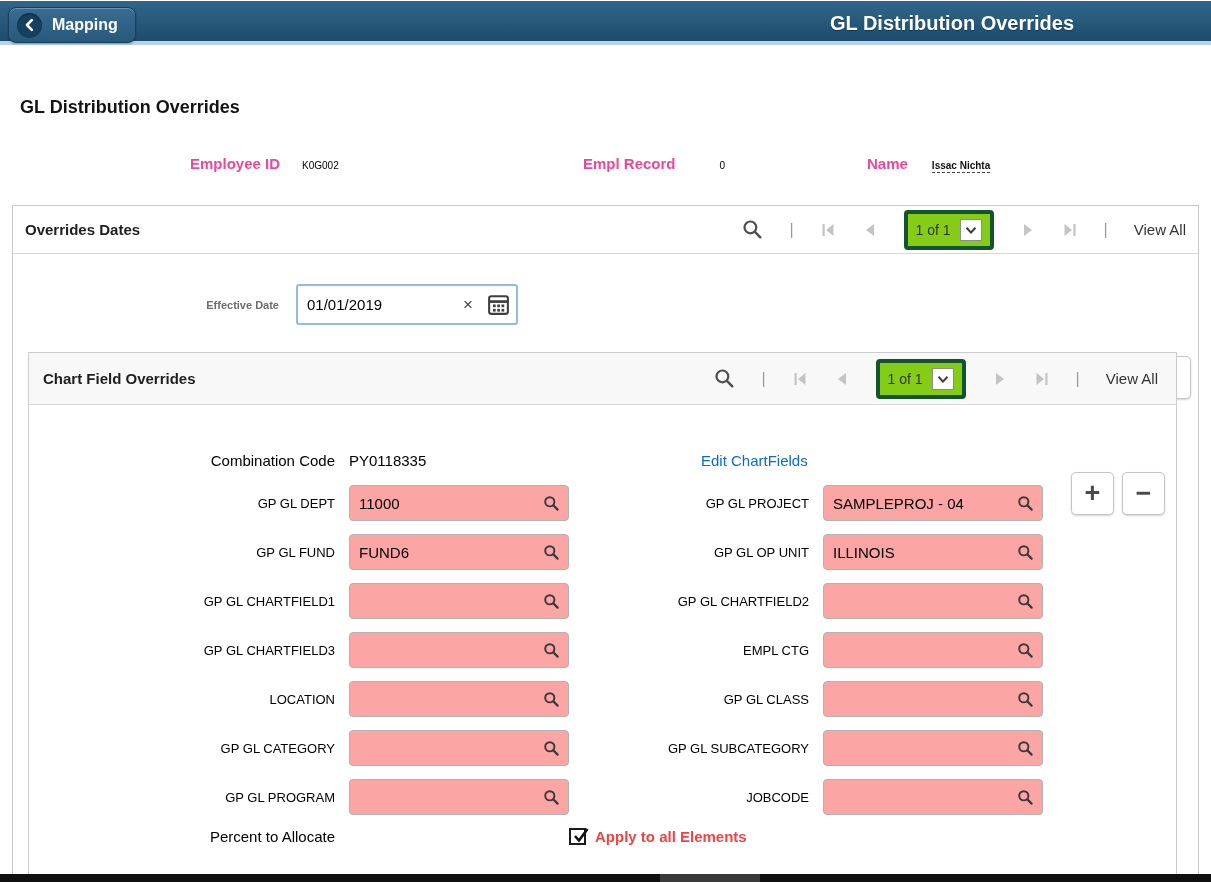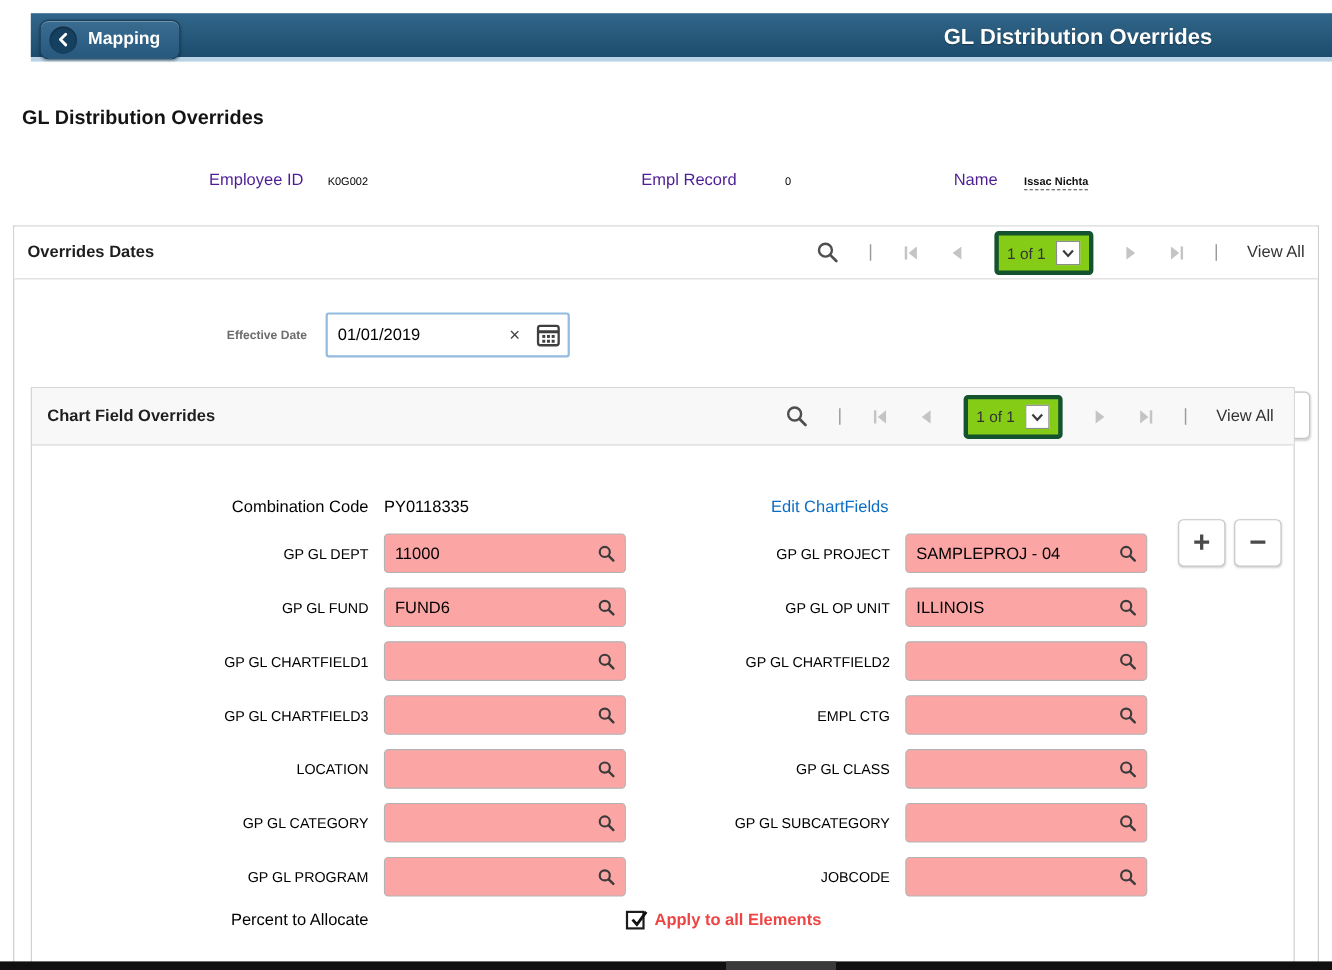--- a/index.html
+++ b/index.html
@@ -1,38 +1,38 @@
 <!DOCTYPE html>
 <html><head>
 <meta charset="utf-8">
 <style>
   * { margin:0; padding:0; box-sizing:border-box; }
   body { font-family:"Liberation Sans", sans-serif; background:#e8e8e8; }
   .screen { position:relative; width:1211px; height:882px; background:#fff; overflow:hidden; }
 
   
-  .topbar { position:absolute; top:12px; left:0; right:0; height:44px;
+  .topbar { position:absolute; top:1px; left:0; right:0; height:44px;
     background:linear-gradient(180deg,#31668b 0%, #265879 55%, #1c4b6d 100%);
-    border-bottom:4px solid #b9d3e6;margin-left:28px; }
+    border-bottom:4px solid #b9d3e6; }
   .back-btn { position:absolute; left:8px; top:6px; height:36px; min-width:128px;
     border-radius:8px; background:linear-gradient(180deg,#3a6b91,#27597d);
     border:1px solid #183f5c; box-shadow:inset 0 1px 0 rgba(255,255,255,.28), 0 1px 2px rgba(0,0,0,.3);
     display:flex; align-items:center; gap:10px; padding:0 14px 0 8px; cursor:pointer; }
   .back-badge { width:25px; height:25px; border-radius:50%; background:#16405f;
     display:flex; align-items:center; justify-content:center; flex:0 0 auto;
     box-shadow:inset 0 1px 2px rgba(0,0,0,.4); }
   .back-label { color:#fff; font-weight:bold; font-size:16px; }
   .topbar-title { position:absolute; top:0; height:44px; line-height:44px; left:952px;
     transform:translateX(-50%); color:#fff; font-weight:bold; font-size:20px; white-space:nowrap;
     text-shadow:0 1px 1px rgba(0,0,0,.35); }
 
   
   .page-title { position:absolute; left:20px; top:97px; font-size:18px; font-weight:bold; color:#141414; }
   .emp-group { position:absolute; top:155px; display:flex; align-items:baseline; height:22px; }
-  .emp-label { color:#4c1d95; font-weight:normal; font-size:15px; white-space:nowrap; }
+  .emp-label { color:#ec4899; font-weight:bold; font-size:15px; white-space:nowrap; }
   .emp-value { color:#000; font-size:10px; white-space:nowrap; }
   .g1 { left:190px; } .g1 .emp-value { margin-left:22px; }
   .g2 { left:583px; } .g2 .emp-value { margin-left:44px; }
   .g3 { left:867px; } .g3 .emp-value { margin-left:24px; font-weight:bold; color:#111;
         border-bottom:1px dashed #444; padding-bottom:1px; cursor:pointer; }
 
   
   .panel-ed { position:absolute; left:12px; top:205px; width:1187px; bottom:0;
     border:1px solid #c9c9c9; border-bottom:none; background:#fff; }
   .panel-header { height:48px; border-bottom:1px solid #d8d8d8; background:#fff;

